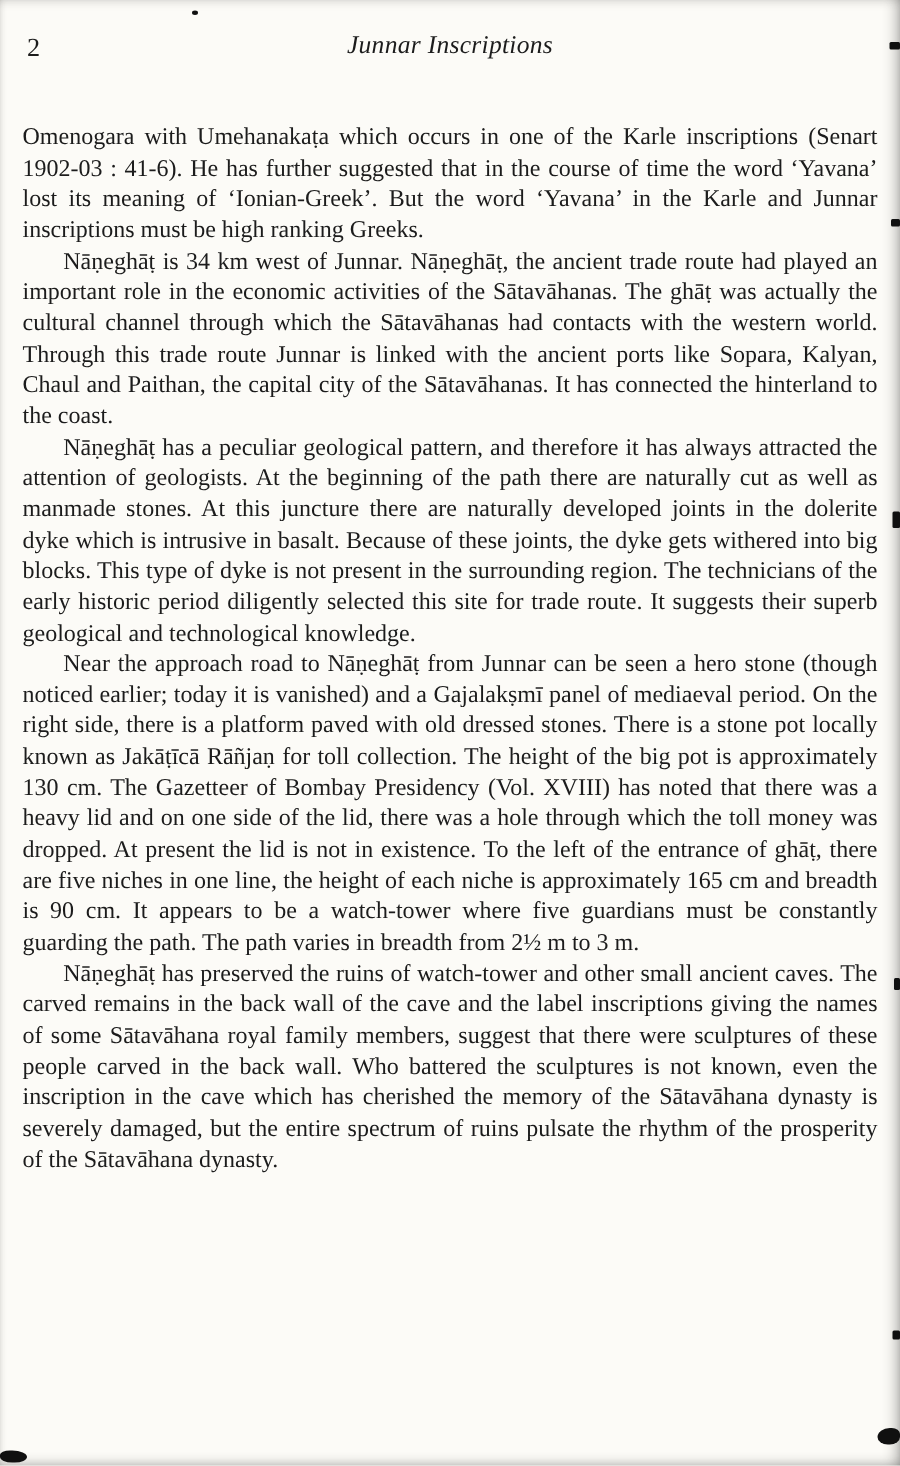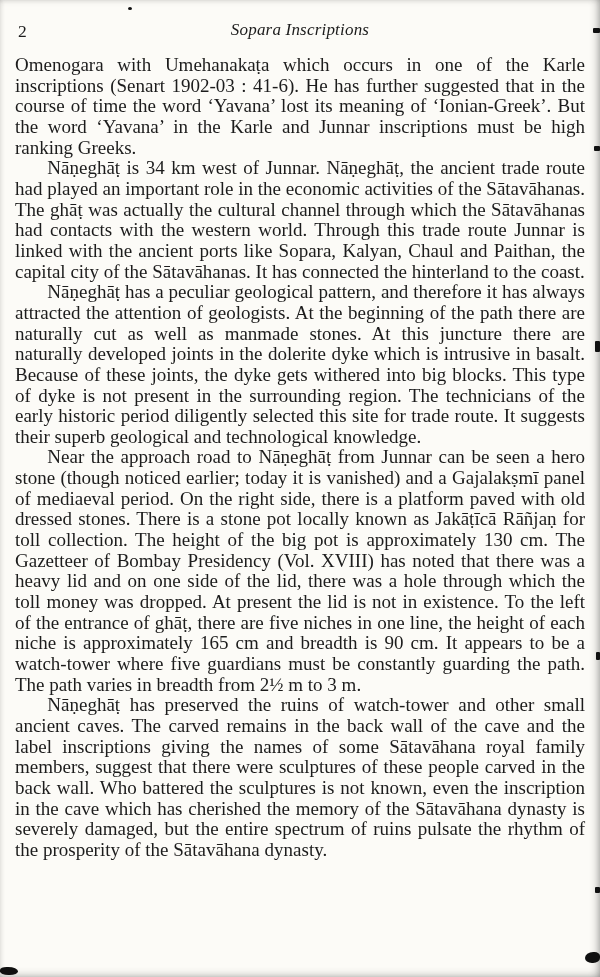--- a/index.html
+++ b/index.html
@@ -39,22 +39,22 @@
     position: absolute;
     left: 3px;
     top: 1px;
     font-size: 17.5px;
   }
   .running-title {
     font-style: italic;
     letter-spacing: 0.2px;
   }
   .page-body {
-    margin-top: 9px;
-    font-size: 19px;
+    margin-top: 36px;
+    font-size: 16px;
     line-height: 20.65px;
     text-align: justify;
     text-justify: inter-word;
   }
   .para { margin: 0; }
   .para.indent { text-indent: 1.7em; }
   .it { }
 
   
   .artifact {
@@ -71,21 +71,21 @@
   .a-corner-br    { right: 0;    bottom: 14px; width: 15px; height: 11px; border-radius: 60% 40% 50% 50%; }
   .a-corner-bl    { left: 0;     bottom: 2px;  width: 18px; height: 8px;  border-radius: 40% 60% 50% 50%; }
 </style>
 </head>
 <body>
 
 <div class="page">
 
   <header class="page-header">
     <span class="page-number">2</span>
-    <span class="running-title">Sopara Inscriptions</span>
+    <span class="running-title">Junnar Inscriptions</span>
   </header>
 
   <main class="page-body">
     <p class="para"><span>Omenogara with Umehanakaṭa which occurs in one of the Karle inscriptions (Senart 1902-03 : 41-6). He has further suggested that in the course of time the word ‘Yavana’ lost its meaning of ‘Ionian-Greek’. But the word ‘Yavana’ in the Karle and Junnar inscriptions must be high ranking Greeks.</span></p>
     <p class="para indent"><span>Nāṇeghāṭ is 34 km west of Junnar. Nāṇeghāṭ, the ancient trade route had played an important role in the economic activities of the Sātavāhanas. The </span><span class="it">ghāṭ</span><span> was actually the cultural channel through which the Sātavāhanas had contacts with the western world. Through this trade route Junnar is linked with the ancient ports like Sopara, Kalyan, Chaul and Paithan, the capital city of the Sātavāhanas. It has connected the hinterland to the coast.</span></p>
     <p class="para indent"><span>Nāṇeghāṭ has a peculiar geological pattern, and therefore it has always attracted the attention of geologists. At the beginning of the path there are naturally cut as well as manmade stones. At this juncture there are naturally developed joints in the dolerite dyke which is intrusive in basalt. Because of these joints, the dyke gets withered into big blocks. This type of dyke is not present in the surrounding region. The technicians of the early historic period diligently selected this site for trade route. It suggests their superb geological and technological knowledge.</span></p>
     <p class="para indent"><span>Near the approach road to Nāṇeghāṭ from Junnar can be seen a hero stone (though noticed earlier; today it is vanished) and a Gajalakṣmī panel of mediaeval period. On the right side, there is a platform paved with old dressed stones. There is a stone pot locally known as </span><span class="it">Jakāṭīcā Rāñjaṇ</span><span> for toll collection. The height of the big pot is approximately 130 cm. The Gazetteer of Bombay Presidency (Vol. XVIII) has noted that there was a heavy lid and on one side of the lid, there was a hole through which the toll money was dropped. At present the lid is not in existence. To the left of the entrance of </span><span class="it">ghāṭ</span><span>, there are five niches in one line, the height of each niche is approximately 165 cm and breadth is 90 cm. It appears to be a watch-tower where five guardians must be constantly guarding the path. The path varies in breadth from 2½ m to 3 m.</span></p>
     <p class="para indent"><span>Nāṇeghāṭ has preserved the ruins of watch-tower and other small ancient caves. The carved remains in the back wall of the cave and the label inscriptions giving the names of some Sātavāhana royal family members, suggest that there were sculptures of these people carved in the back wall. Who battered the sculptures is not known, even the inscription in the cave which has cherished the memory of the Sātavāhana dynasty is severely damaged, but the entire spectrum of ruins pulsate the rhythm of the prosperity of the Sātavāhana dynasty.</span></p>
   </main>
 

